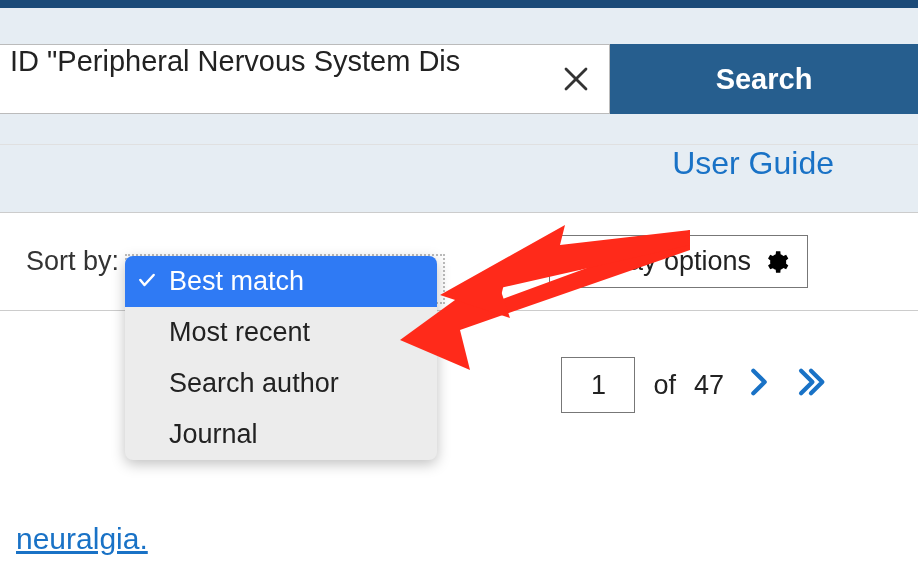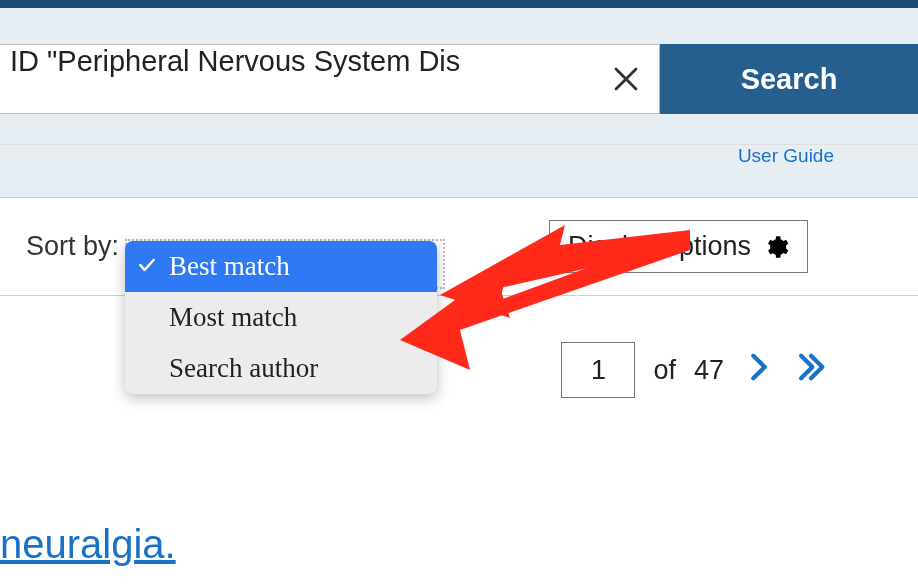--- a/index.html
+++ b/index.html
@@ -3,38 +3,38 @@
 <meta charset="utf-8">
 <style>
   * { box-sizing: border-box; }
   html, body { margin:0; padding:0; width:918px; height:584px; font-family: -apple-system, "Segoe UI", Helvetica, Arial, sans-serif; color:#222; background:#fff; overflow:hidden; }
   .topbar { background:#1b4a78; height:8px; width:100%; }
   .search-row { display:flex; align-items:stretch; background:#e6edf3; padding:36px 0 30px 0; border-bottom:1px solid #e0e0e0; }
   .search-input-wrap { flex:1; display:flex; align-items:center; background:#fff; border:1px solid #bbb; border-left:none; height:70px; }
   .search-input { flex:1; border:none; outline:none; font-size:29px; padding:0 10px; color:#222; height:100%; overflow:hidden; white-space:nowrap; }
   .clear-btn { width:66px; height:100%; display:flex; align-items:center; justify-content:center; cursor:pointer; }
   .clear-btn svg { width:30px; height:30px; }
-  .search-btn { background:#265e8e; color:#fff; font-size:29px; font-weight:700; width:258px; display:flex; align-items:center; justify-content:center; border:none; cursor:pointer; }
+  .search-btn { background:#265e8e; color:#fff; font-size:29px; font-weight:700; width:308px; display:flex; align-items:center; justify-content:center; border:none; cursor:pointer; }
   .guide-row { background:#e6edf3; text-align:right; padding:0 84px 30px 0; border-bottom:1px solid #ccc; }
-  .guide-link { color:#1972c6; font-size:19px; text-decoration:none; cursor:pointer;text-align:right; }
+  .guide-link { color:#1972c6; font-size:32px; text-decoration:none; cursor:pointer;text-align:right; }
   .tools-row { display:flex; align-items:center; height:98px; border-bottom:1px solid #ccc; padding-left:26px;justify-content:space-between; }
   .sort-label { font-size:27px; color:#333; margin-right:6px; }
   .dropdown-anchor { position:relative; }
   .dropdown-shadow { width:320px; height:50px; border:2px dotted #bcbcbc; position:absolute; top:-8px; left:0; }
   .dropdown { position:absolute; top:-6px; left:0; width:312px; background:#ececec; border-radius:8px; box-shadow:0 4px 14px rgba(0,0,0,0.25); overflow:hidden; z-index:10; }
-  .dropdown-item { font-size:27px; padding:10px 18px 10px 44px; position:relative; cursor:pointer;font-family:Liberation Serif, serif; }
+  .dropdown-item { font-size:27px; padding:10px 18px 10px 44px; position:relative; cursor:pointer; }
   .dropdown-item.selected { background:#2f7af4; color:#fff; }
   .check-icon { position:absolute; left:12px; top:14px; width:20px; height:20px; }
   .display-options { margin-left:auto; margin-right:110px; border:1px solid #777; padding:10px 18px; font-size:27px; display:flex; align-items:center; gap:12px; cursor:pointer; background:#fff; }
   .gear-icon { width:26px; height:26px; }
   .pager-row { display:flex; align-items:center; padding:46px 90px 0 0; justify-content:flex-end; gap:18px; font-size:27px; }
   .page-box { width:74px; height:56px; border:1px solid #777; display:flex; align-items:center; justify-content:center; font-size:27px; }
   .arrow-btn { cursor:pointer; }
   .arrow-btn svg { width:34px; height:34px; }
-  .link-frag { color:#1972c6; font-size:40px; position:absolute; left:0; top:522px; cursor:pointer; text-decoration:underline; }
+  .link-frag { color:#1972c6; font-size:30px; position:absolute; left:16px; top:522px; cursor:pointer; text-decoration:underline; }
   .red-arrows { position:absolute; pointer-events:none; z-index:20; }
 </style>
 </head>
 <body>
 
 <div class="topbar"></div>
 
 <div class="search-row">
   <div class="search-input-wrap">
     <div class="search-input">ID "Peripheral Nervous System Dis</div>
@@ -56,22 +56,23 @@
   <span class="sort-label">Sort by:</span>
   <div class="dropdown-anchor">
     <div class="dropdown-shadow"></div>
     <div class="dropdown">
       <div class="dropdown-item selected">
         <svg class="check-icon" viewBox="0 0 24 24" fill="none" stroke="#fff" stroke-width="3" stroke-linecap="round" stroke-linejoin="round">
             <polyline points="4 12 9 18 20 6"></polyline>
           </svg>
         <span>Best match</span>
       </div>
-      <div class="dropdown-item"><span>Most match</span></div>
+      <div class="dropdown-item"><span>Most recent</span></div>
       <div class="dropdown-item"><span>Search author</span></div>
+      <div class="dropdown-item"><span>Journal</span></div>
     </div>
   </div>
 
   <div class="display-options">
     <span>Display options</span>
     <svg class="gear-icon" viewBox="0 0 24 24" fill="#000">
         <path d="M12 8a4 4 0 100 8 4 4 0 000-8zm9.4 4a7.5 7.5 0 00-.15-1.5l2.1-1.65-2-3.46-2.5 1a7.6 7.6 0 00-2.6-1.5L16 2h-4l-.25 2.9a7.6 7.6 0 00-2.6 1.5l-2.5-1-2 3.46 2.1 1.65A7.5 7.5 0 006.6 12c0 .5.05 1 .15 1.5L4.65 15.2l2 3.46 2.5-1a7.6 7.6 0 002.6 1.5L12 22h4l.25-2.9a7.6 7.6 0 002.6-1.5l2.5 1 2-3.46-2.1-1.65c.1-.5.15-1 .15-1.5z"></path>
       </svg>
   </div>
 </div>

